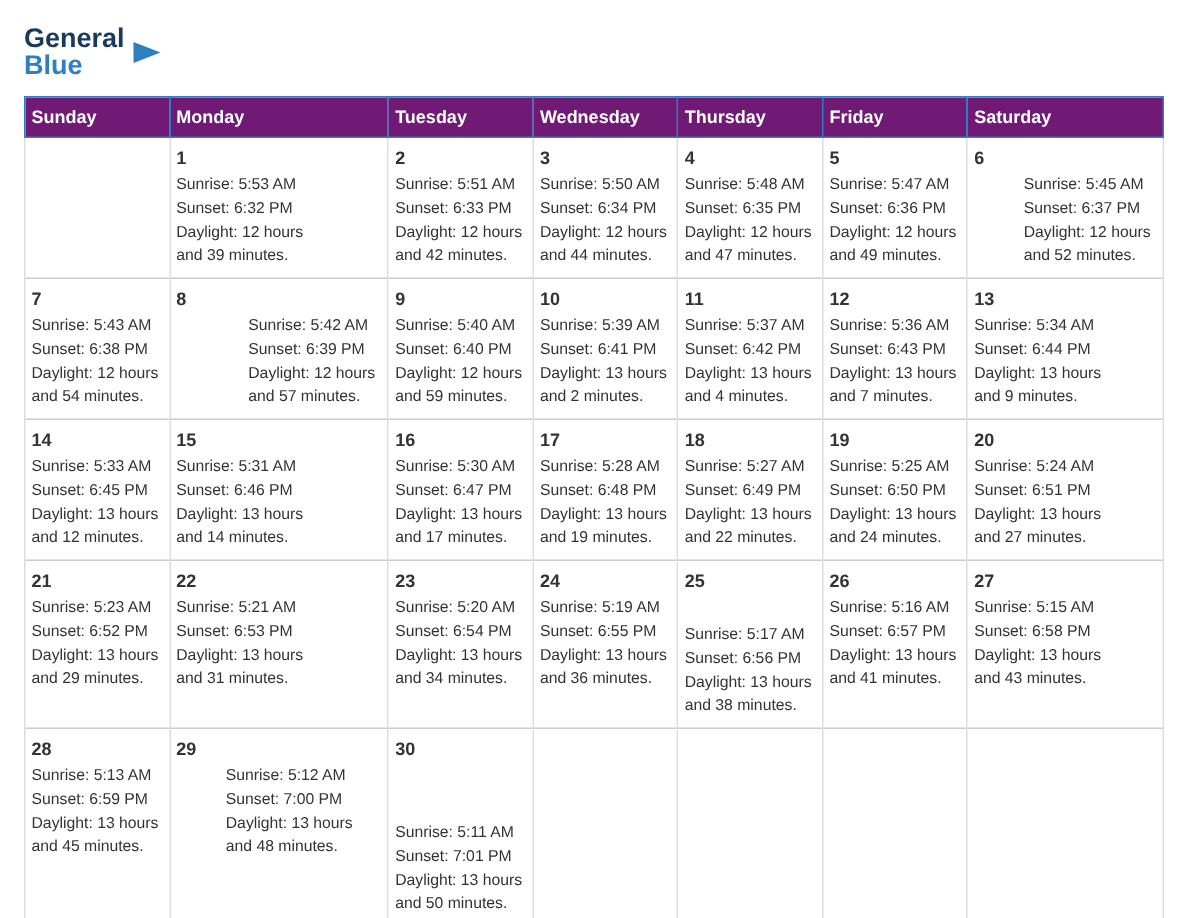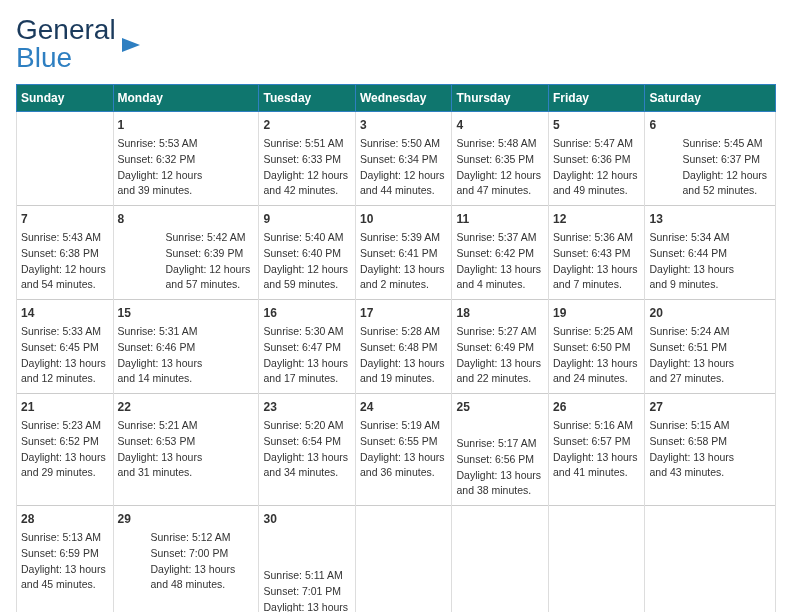--- a/index.html
+++ b/index.html
@@ -15,43 +15,43 @@
       justify-content: space-between;
       align-items: flex-start;
       margin-bottom: 12px;
     }
     .logo {
       display: flex;
       flex-direction: column;
       align-items: flex-start;
     }
     .logo-text {
-      font-size: 28px;
-      font-weight: normal;
+      font-size: 18px;
+      font-weight: bold;
       color: #1a3a5c;
       line-height: 1;
     }
     .logo-text .blue { color: #2e7fc1; }
     .title-block { text-align: right; }
     .main-title {
       font-size: 36px;
       font-weight: bold;
       color: #1a3a5c;
     }
     .subtitle {
       font-size: 15px;
       color: #1a3a5c;
     }
     table {
       width: 100%;
       border-collapse: collapse;
       font-size: 11px;
     }
     thead tr {
-      background: #0f766e;
+      background: #701a75;
       color: #fff;
     }
     thead th {
       padding: 6px 4px;
       text-align: left;
       font-size: 12px;
       font-weight: bold;
       border: 1px solid #2e7fc1;
     }
     tbody tr {

